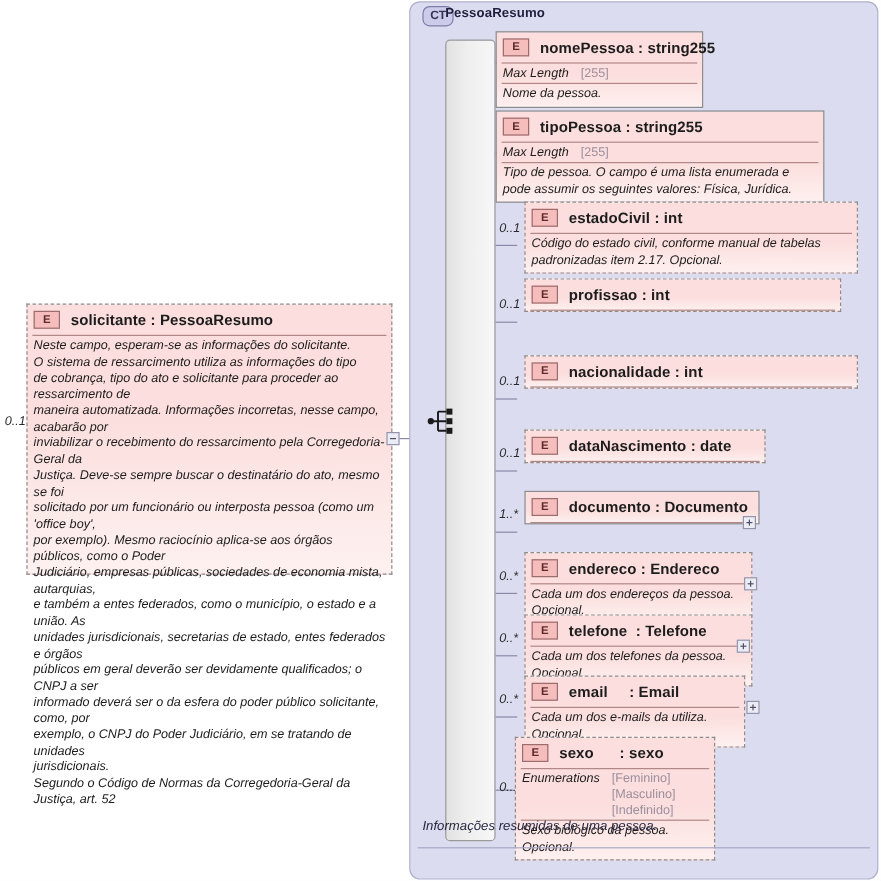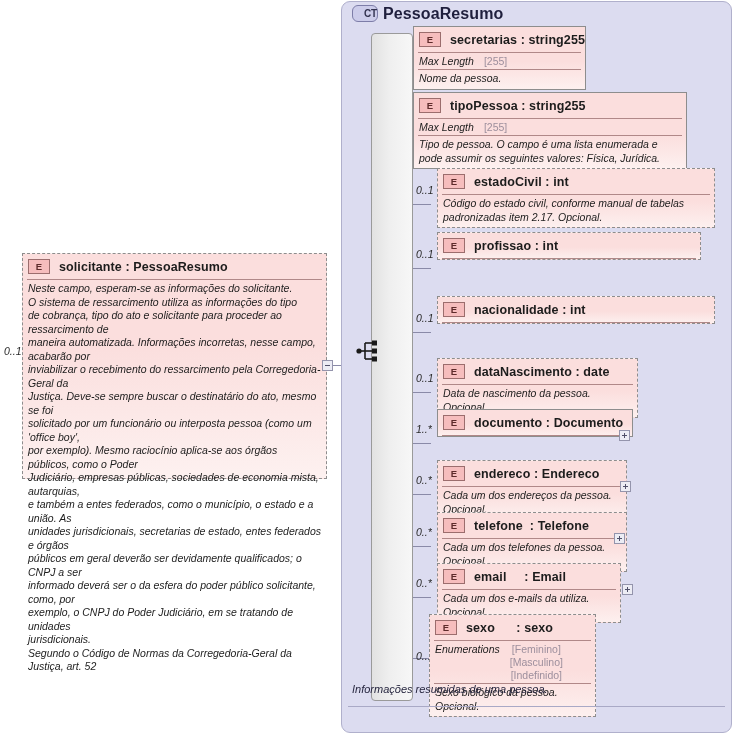--- a/index.html
+++ b/index.html
@@ -22,26 +22,26 @@
     border-radius: 9px;
   }
   .ct-badge {
     position: absolute; left: 352px; top: 5px;
     width: 26px; height: 17px;
     background: #ccccea;
     border: 1px solid #7d7da8;
     border-radius: 6px;
     font-size: 10px; font-weight: bold;
     color: #333350;
-    text-align: right; line-height: 15px;
+    text-align: center; line-height: 15px;
     letter-spacing: -0.2px;
   }
   .ct-title {
-    position: absolute; left: 383px; top: 5px;
-    font-size: 16px; font-weight: bold; color: #1f1f3d;
+    position: absolute; left: 371px; top: 5px;
+    font-size: 11px; font-weight: bold; color: #1f1f3d;
     letter-spacing: 0.1px;
     text-align: center;
   }
   .ct-footer-sep {
     position: absolute; left: 348px; top: 706px;
     width: 377px; height: 1px; background: #a9a9c6;
   }
   .ct-footer-text {
     position: absolute; left: 352px; top: 683px;
     font-size: 11px; font-style: italic; color: #26263f;
@@ -91,21 +91,20 @@
     font-size: 12.5px; font-weight: bold;
     color: #1c1c1c;
     white-space: pre;
     letter-spacing: 0.1px;
   }
   .node-sep { height: 1px; background: #b08888; margin: 0 4px; }
   .facet-row {
     display: flex;
     padding: 2px 5px 1px 5px;
     font-size: 10.5px;
-    text-align: center;
   }
   .facet-label { font-style: italic; color: #1c1c1c; white-space: nowrap; }
   .facet-vals { margin-left: 10px; color: #9d8f9d; }
   .facet-vals div { line-height: 13px; white-space: nowrap; }
   .node-doc {
     padding: 2px 5px 3px 5px;
     font-size: 10.5px; font-style: italic;
     color: #1c1c1c; line-height: 13.5px;
   }
 
@@ -209,21 +208,21 @@
   <div class="ln ln-h" style="left:413px; top:392px; width:18px;"></div>
   <div class="ln ln-h" style="left:413px; top:443px; width:18px;"></div>
   <div class="ln ln-h" style="left:413px; top:494px; width:18px;"></div>
   <div class="ln ln-h" style="left:413px; top:546px; width:18px;"></div>
   <div class="ln ln-h" style="left:413px; top:597px; width:18px;"></div>
   <div class="ln ln-h" style="left:413px; top:658px; width:18px;"></div>
 
   <div class="node req" style="left:413px; top:26px; width:173px;">
     <div class="node-head">
       <div class="e-badge">E</div>
-      <div class="node-name">secretarias : string255</div>
+      <div class="node-name">nomePessoa : string255</div>
     </div>
     <div class="node-sep"></div>
     <div class="facet-row">
       <span class="facet-label">Max Length</span>
       <span class="facet-vals">
         <div>[255]</div>
       </span>
     </div>
     <div class="node-sep"></div>
     <div class="node-doc">Nome da pessoa.</div>
@@ -273,21 +272,20 @@
     <div class="node-sep"></div>
   </div>
 
   <div class="occ" style="left:416px; top:372px;">0..1</div>
   <div class="node opt" style="left:437px; top:358px; width:201px;">
     <div class="node-head">
       <div class="e-badge">E</div>
       <div class="node-name">dataNascimento : date</div>
     </div>
     <div class="node-sep"></div>
-    <div class="node-doc">Data de nascimento da pessoa. Opcional.</div>
   </div>
 
   <div class="occ" style="left:416px; top:423px;">1..*</div>
   <div class="node req" style="left:437px; top:409px; width:196px;">
     <div class="node-head">
       <div class="e-badge">E</div>
       <div class="node-name">documento : Documento</div>
     </div>
     <div class="node-sep"></div>
   </div>

